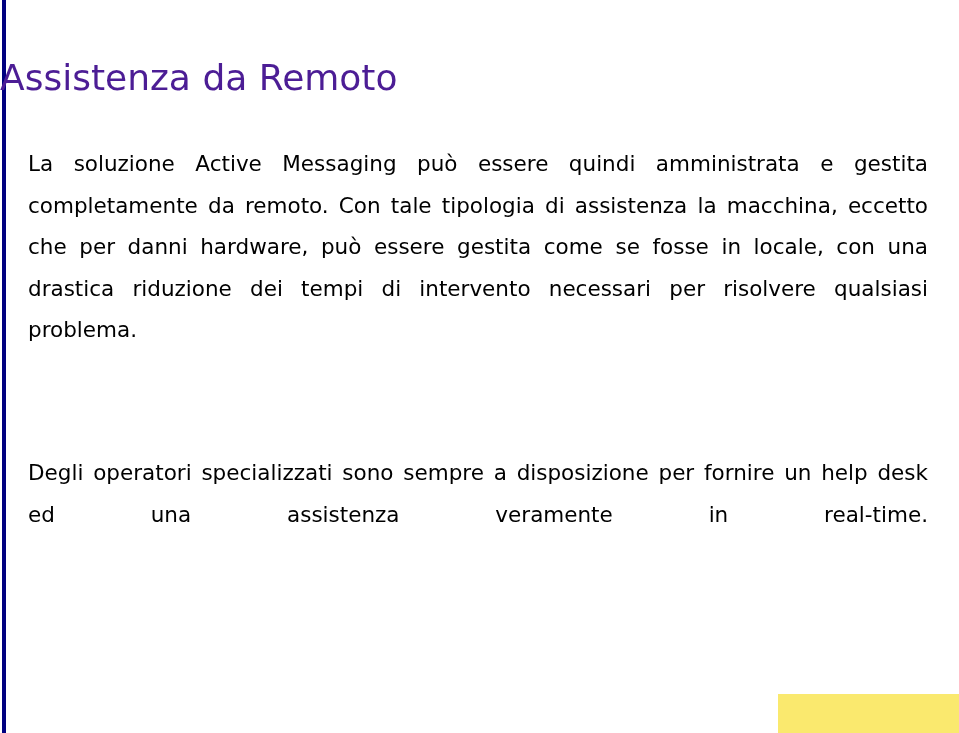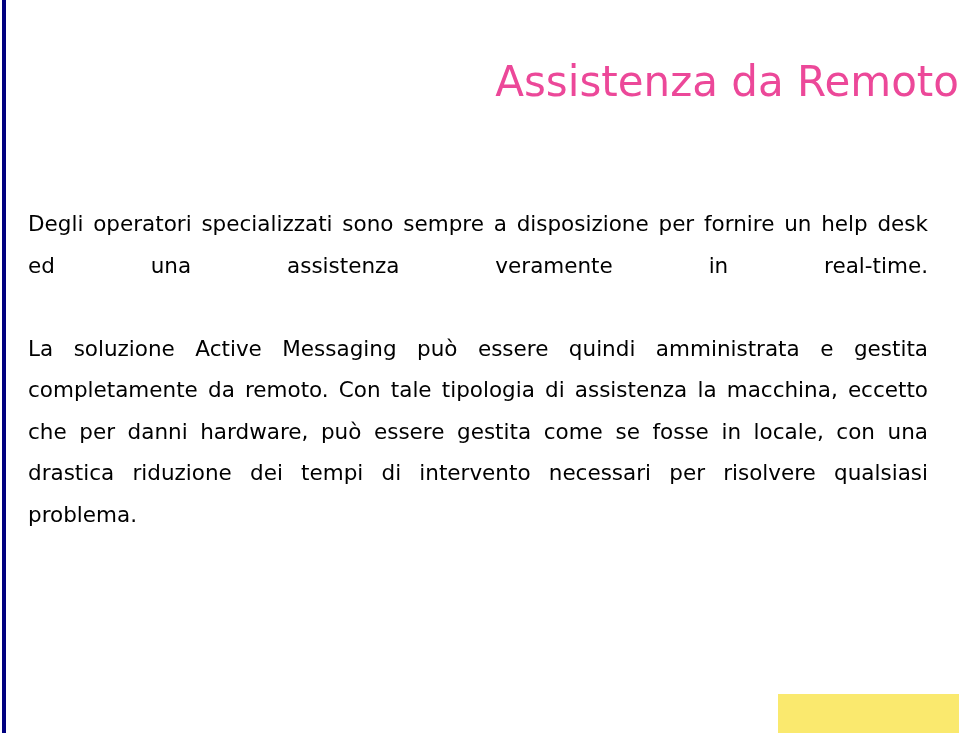--- a/index.html
+++ b/index.html
@@ -26,25 +26,25 @@
     top: 0;
     width: 4px;
     height: 733px;
     background: #000080;
   }
   .slide-title {
     position: absolute;
     left: 0;
     top: 27px;
     width: 959px;
-    text-align: right;
+    text-align: left;
     font-family: "DejaVu Sans", sans-serif;
-    font-size: 42px;
+    font-size: 36px;
     font-weight: 400;
-    color: #ec4899;
+    color: #4c1d95;
     letter-spacing: 0px;
     line-height: 54px;
     white-space: nowrap;
   }
   .body-block {
     position: absolute;
     left: 28px;
     top: 143px;
     width: 900px;
   }
@@ -80,19 +80,19 @@
 </head>
 <body>
 
 <div class="slide">
 
   <div class="left-accent-bar"></div>
 
   <h1 class="slide-title">Assistenza da Remoto</h1>
 
   <div class="body-block">
+    <p class="body-paragraph first">La soluzione Active Messaging può essere quindi amministrata e gestita completamente da remoto. Con tale tipologia di assistenza la macchina, eccetto che per danni hardware, può essere gestita come se fosse in locale, con una drastica riduzione dei tempi di intervento necessari per risolvere qualsiasi problema.</p>
     <p class="body-paragraph second">Degli operatori specializzati sono sempre a disposizione per fornire un help desk ed una assistenza veramente in real-time.</p>
-    <p class="body-paragraph first">La soluzione Active Messaging può essere quindi amministrata e gestita completamente da remoto. Con tale tipologia di assistenza la macchina, eccetto che per danni hardware, può essere gestita come se fosse in locale, con una drastica riduzione dei tempi di intervento necessari per risolvere qualsiasi problema.</p>
   </div>
 
   <div class="yellow-marker"></div>
 
 </div>
 
 </body></html>

